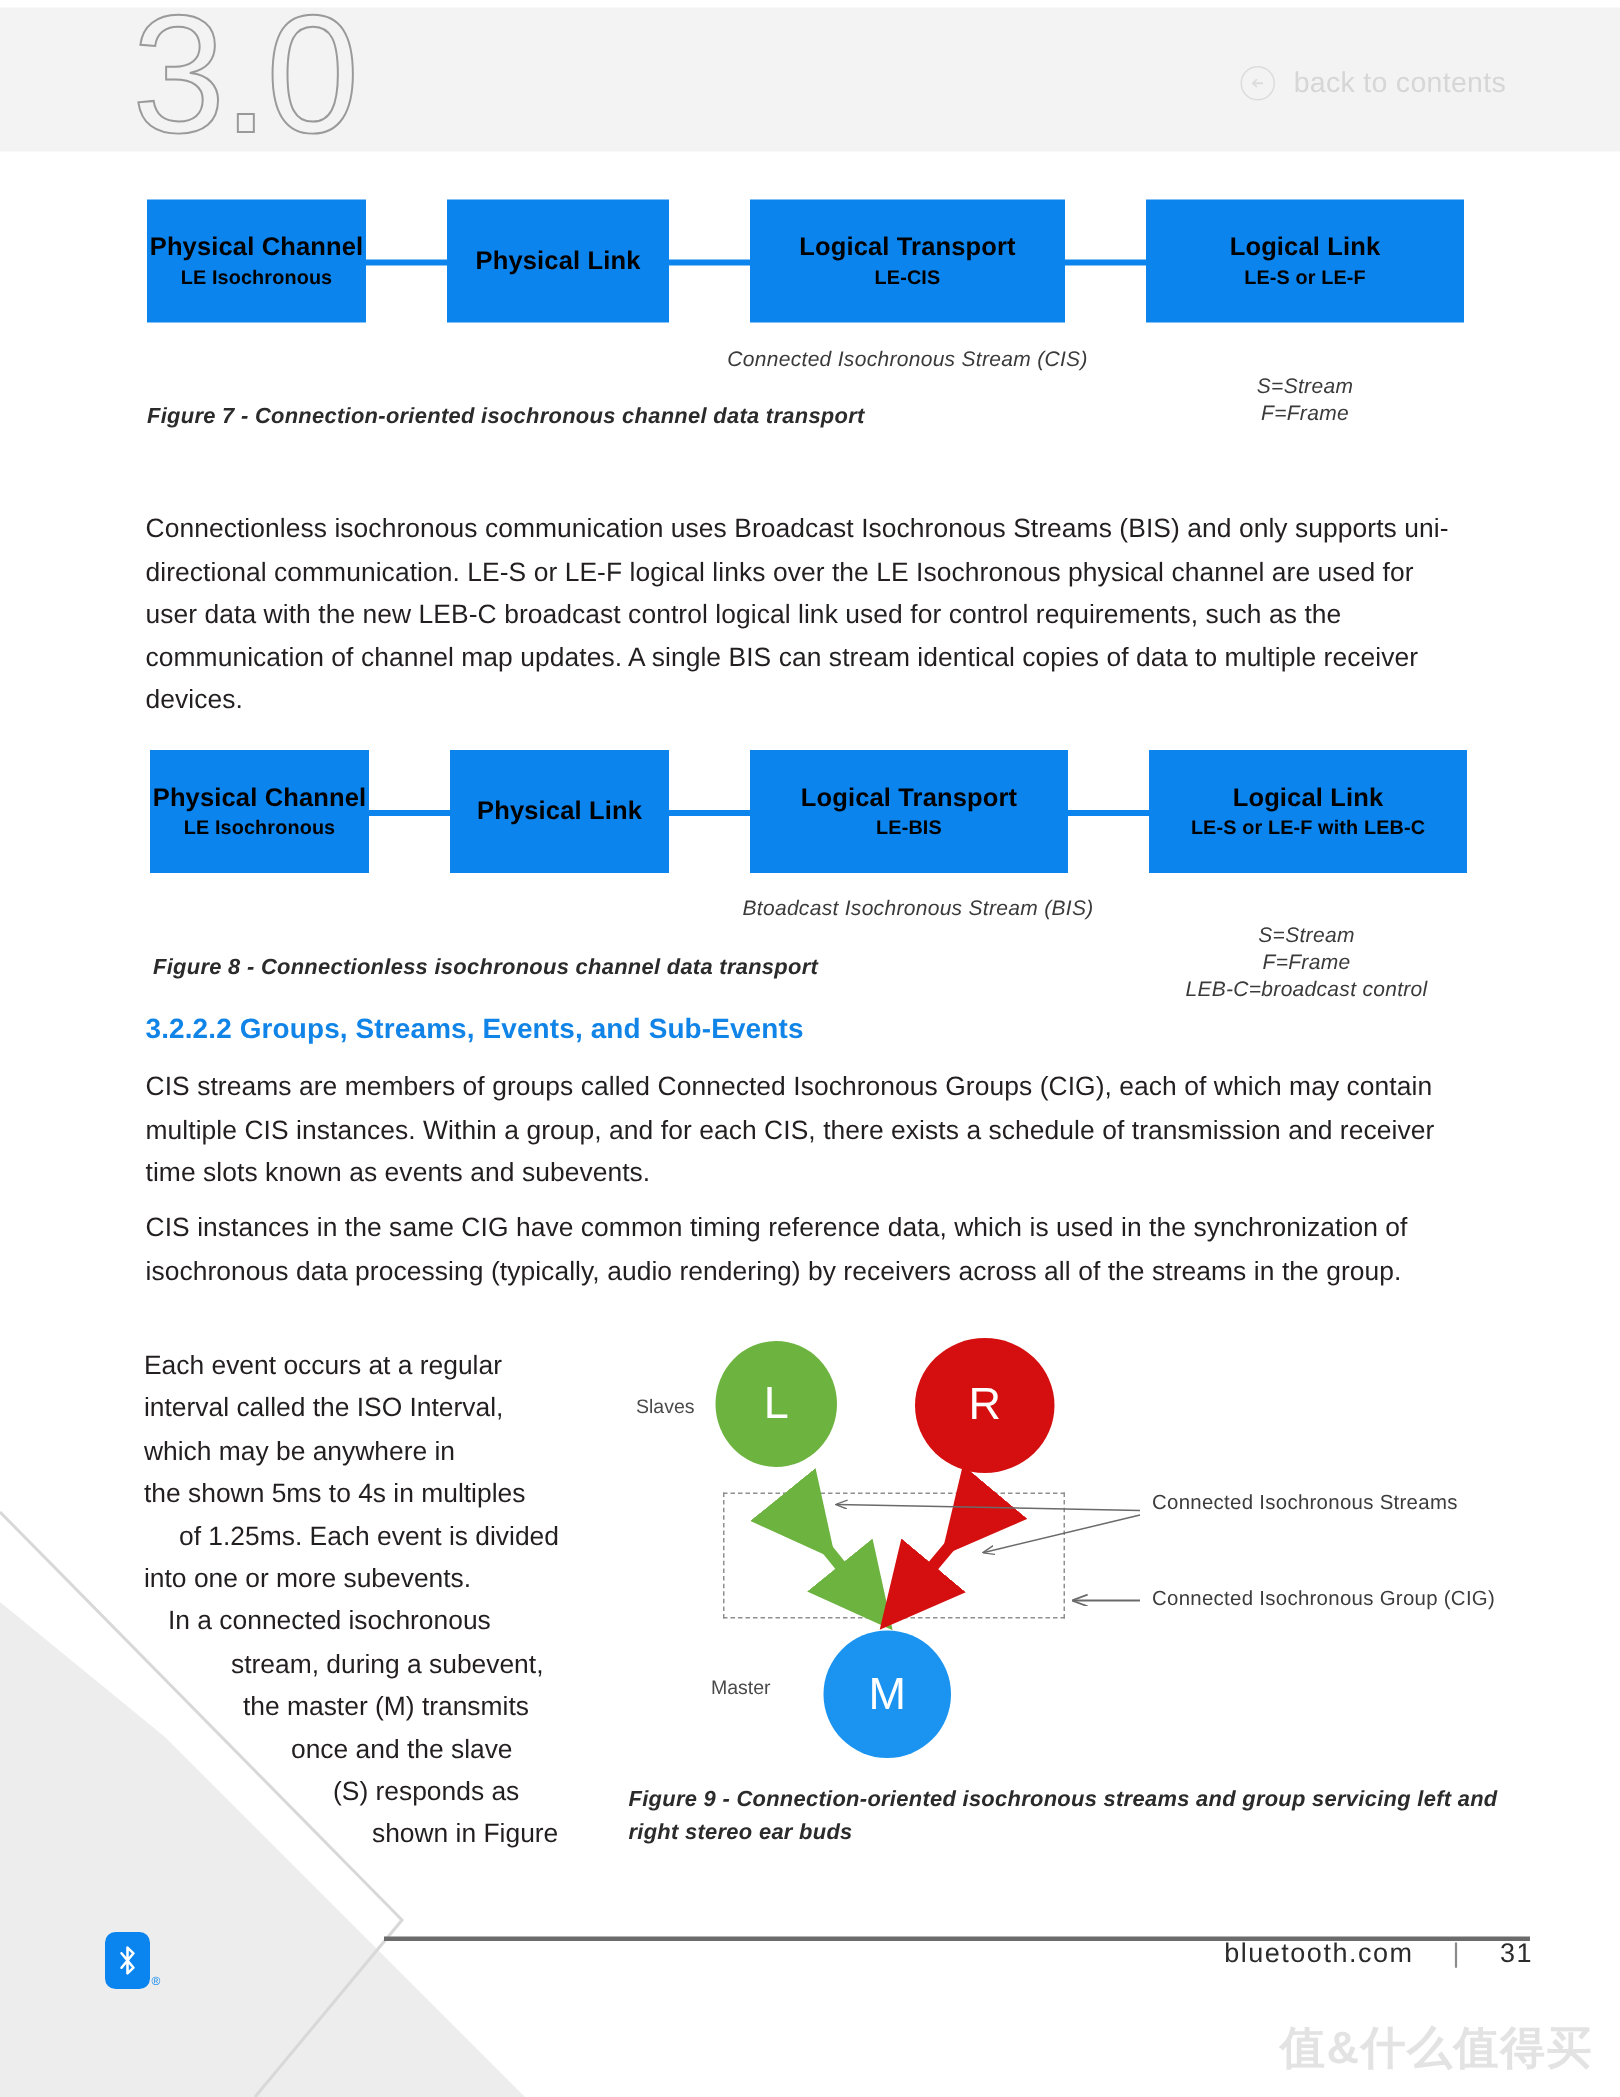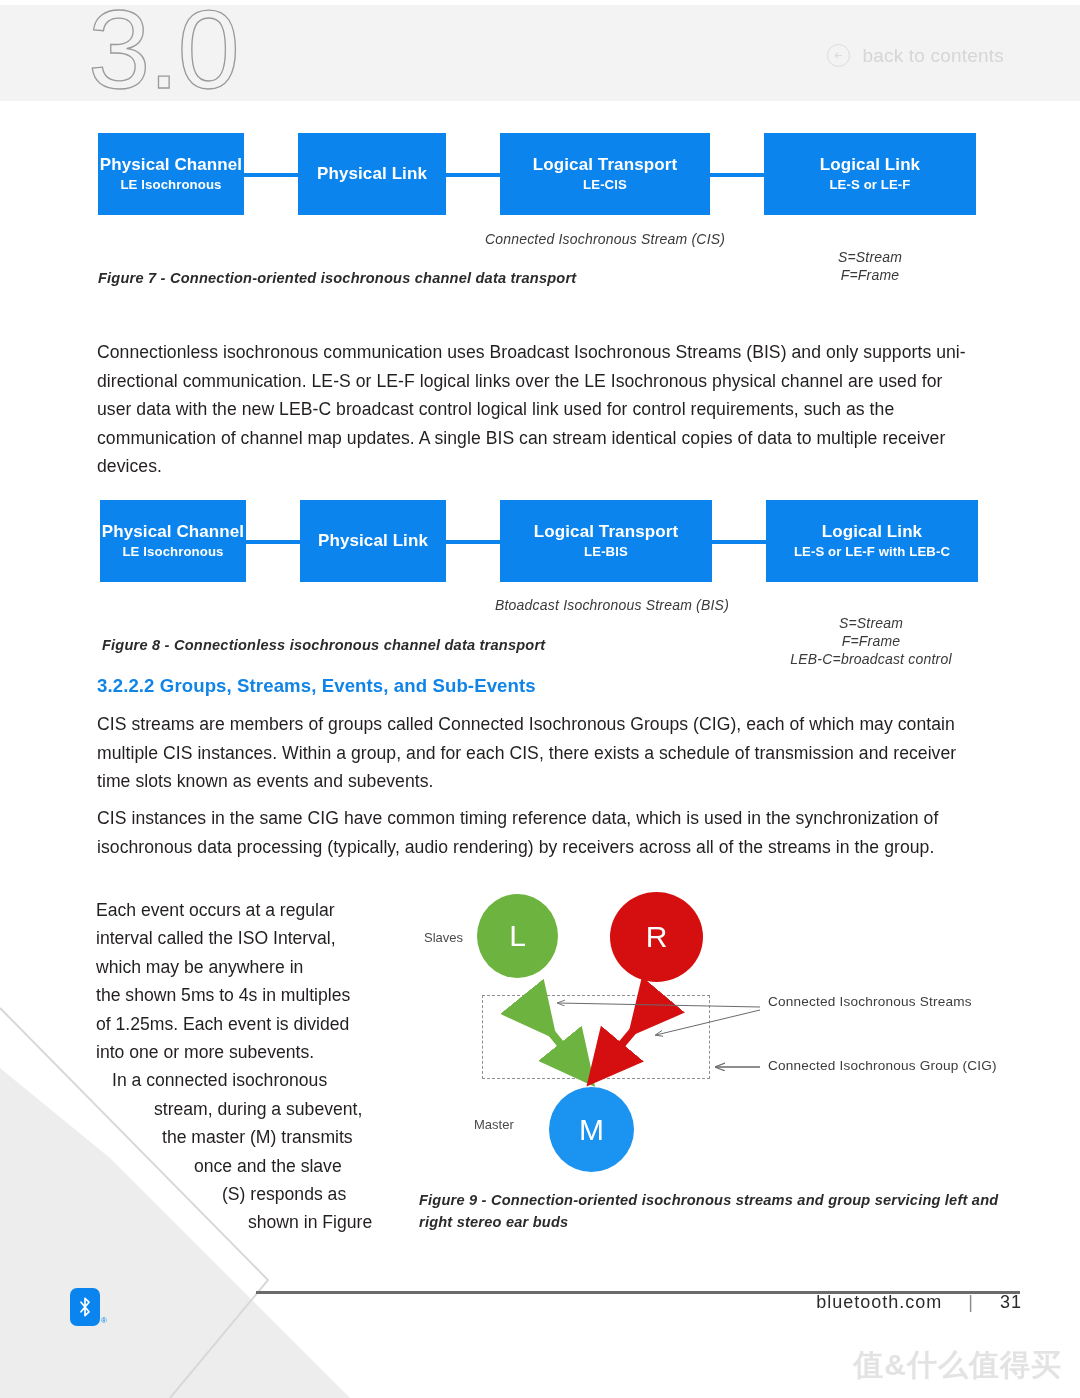--- a/index.html
+++ b/index.html
@@ -49,21 +49,21 @@
   }
   .fig-caption{
     position:absolute;
     font-size:14.6px;font-style:italic;font-weight:700;color:#2b2b2b;
     letter-spacing:.2px;
   }
 
   
   .flow{position:absolute;}
   .flow .box{
-    position:absolute;background:#0b84ee;color:#ffffff;
+    position:absolute;background:#0b84ee;color:#000000;
     display:flex;flex-direction:column;align-items:center;justify-content:center;
     text-align:center;line-height:1.17;
   }
   .flow .box .t1{font-size:17px;font-weight:700;letter-spacing:.1px;}
   .flow .box .t2{font-size:13.2px;font-weight:700;letter-spacing:.1px;margin-top:2px;}
   .flow .connector{position:absolute;height:4px;background:#0b84ee;}
   .flow .note{
     position:absolute;font-size:14px;font-style:italic;color:#3a3a3a;
     text-align:center;line-height:18px;letter-spacing:.2px;
   }
@@ -201,21 +201,21 @@
 
 <div class="para" style="left:97px;top:710px;width:880px;">CIS streams are members of groups called Connected Isochronous Groups (CIG), each of which may contain multiple CIS instances. Within a group, and for each CIS, there exists a schedule of transmission and receiver time slots known as events and subevents.</div>
 
 <div class="para" style="left:97px;top:804px;width:885px;">CIS instances in the same CIG have common timing reference data, which is used in the synchronization of isochronous data processing (typically, audio rendering) by receivers across all of the streams in the group.</div>
 
 <div class="wrapcol">
   <span class="l" style="text-align:left">Each event occurs at a regular</span>
   <span class="l" style="text-align:left">interval called the ISO Interval,</span>
   <span class="l" style="text-align:left">which may be anywhere in</span>
   <span class="l" style="text-align:left">the shown 5ms to 4s in multiples</span>
-  <span class="l" style="text-align:left">of 1.25ms. Each event is divided</span>
+  <span class="l" style="text-align:center">of 1.25ms. Each event is divided</span>
   <span class="l" style="text-align:left">into one or more subevents.</span>
   <span class="l" style="padding-left:16px">In a connected isochronous</span>
   <span class="l" style="padding-left:58px">stream, during a subevent,</span>
   <span class="l" style="padding-left:66px">the master (M) transmits</span>
   <span class="l" style="padding-left:98px">once and the slave</span>
   <span class="l" style="padding-left:126px">(S) responds as</span>
   <span class="l" style="padding-left:152px">shown in Figure</span>
 </div>
 
 <div class="fig9" style="left:0;top:0;width:896px;height:1200px;">

